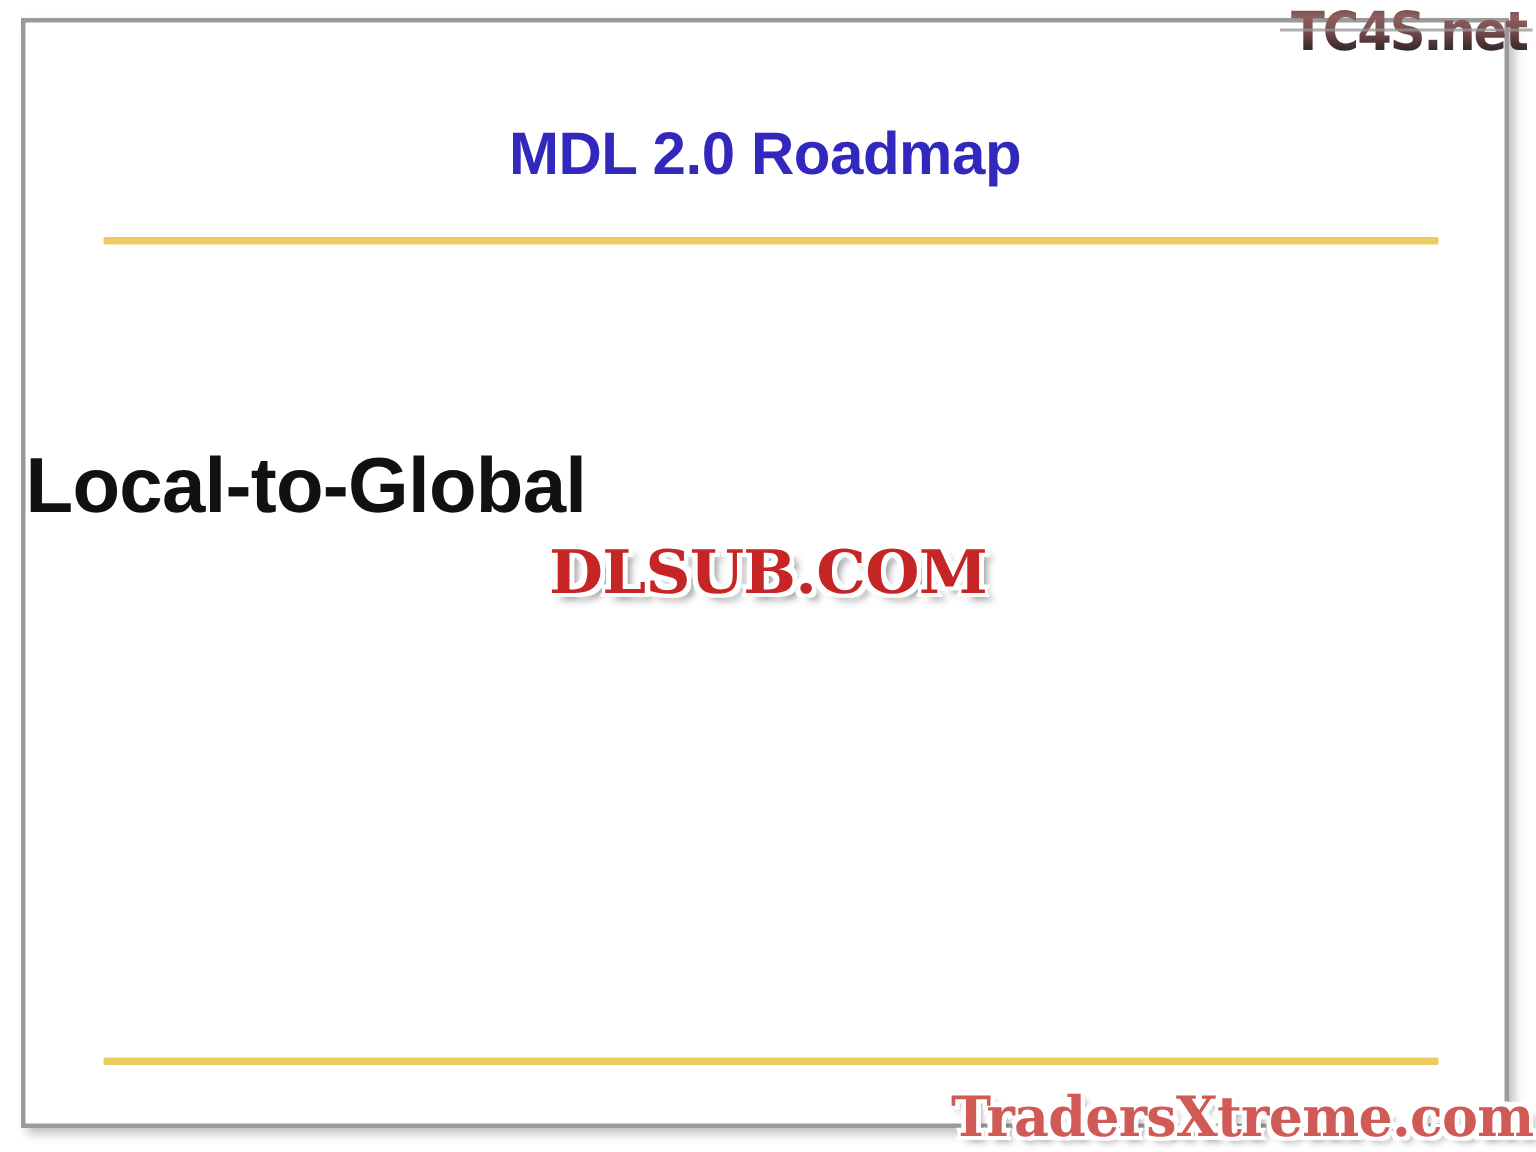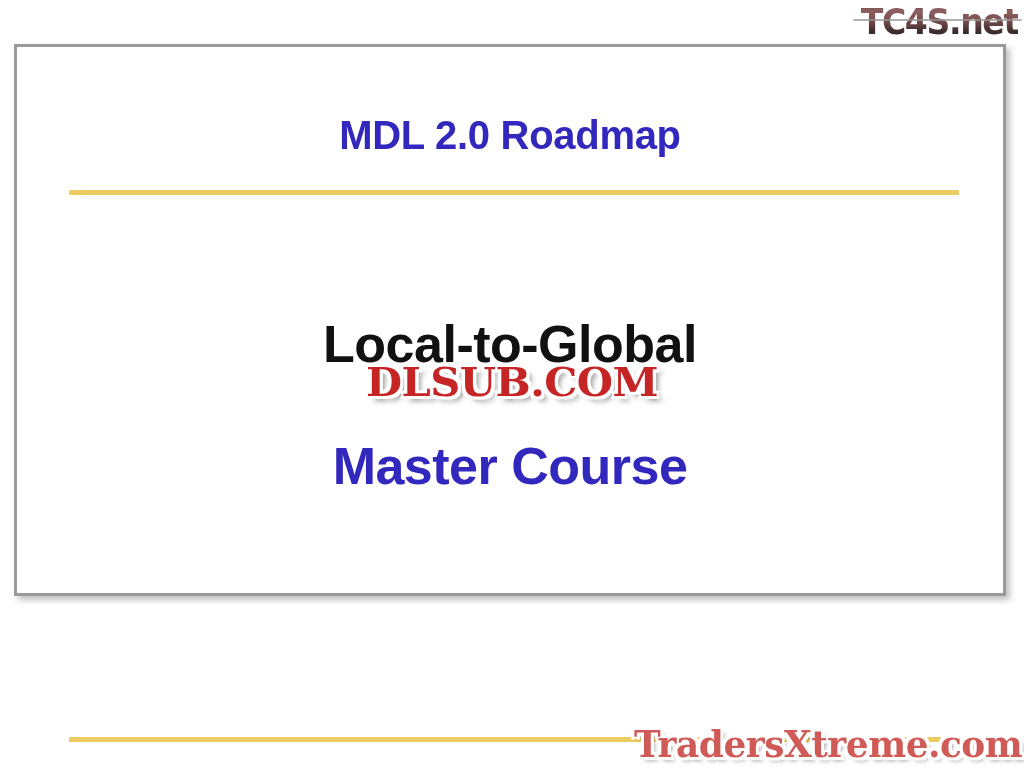--- a/index.html
+++ b/index.html
@@ -19,25 +19,24 @@
     height: 768px;
     background: #ffffff;
   }
 
   
   #slide-frame {
     position: absolute;
     left: 14px;
     top: 12px;
     width: 992px;
-    height: 552px;
+    height: 740px;
     background: #ffffff;
     border: 3px solid #9a9a9a;
     box-shadow: 4px 4px 6px rgba(120,120,120,0.45);
-    margin-top: 32px;
   }
 
   
   #slide-title {
     position: absolute;
     left: 0;
     top: 66px;
     width: 100%;
     text-align: center;
     font-size: 40px;
@@ -57,23 +56,23 @@
     background: #eccb60;
     border-radius: 1px;
   }
   #gold-rule-top    { top: 143px; }
   #gold-rule-bottom { top: 690px; }
 
   
   #body-block {
     position: absolute;
     left: 0;
-    top: 262px;
+    top: 274px;
     width: 100%;
-    text-align: center;
+    text-align: left;
   }
 
   .body-line {
     font-size: 52px;
     font-weight: bold;
     line-height: 70px;
     color: #111111;
     letter-spacing: -0.5px;
     white-space: nowrap;
   }
@@ -168,21 +167,20 @@
 <div id="slide-viewport">
 
   <div id="slide-frame">
 
     <div id="slide-title">MDL 2.0 Roadmap</div>
 
     <div class="gold-rule" id="gold-rule-top"></div>
 
     <div id="body-block">
       <div class="body-line">Local-to-Global</div>
-      <div class="body-line" id="body-line-subtitle">Master Course</div>
     </div>
 
     <div class="gold-rule" id="gold-rule-bottom"></div>
 
   </div>
 
   <div id="watermark-dlsub">DLSUB.COM</div>
 
   <div id="watermark-tc4s">TC4S.net</div>
 

